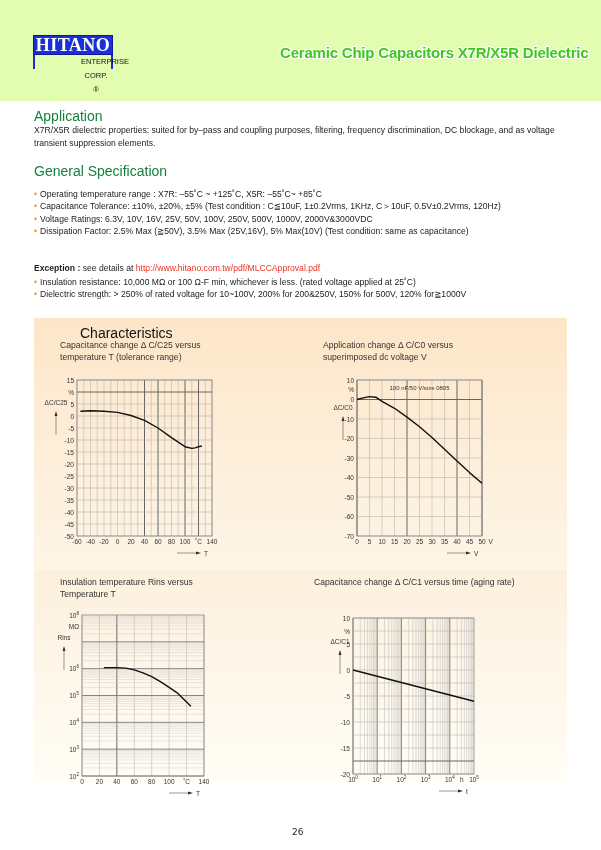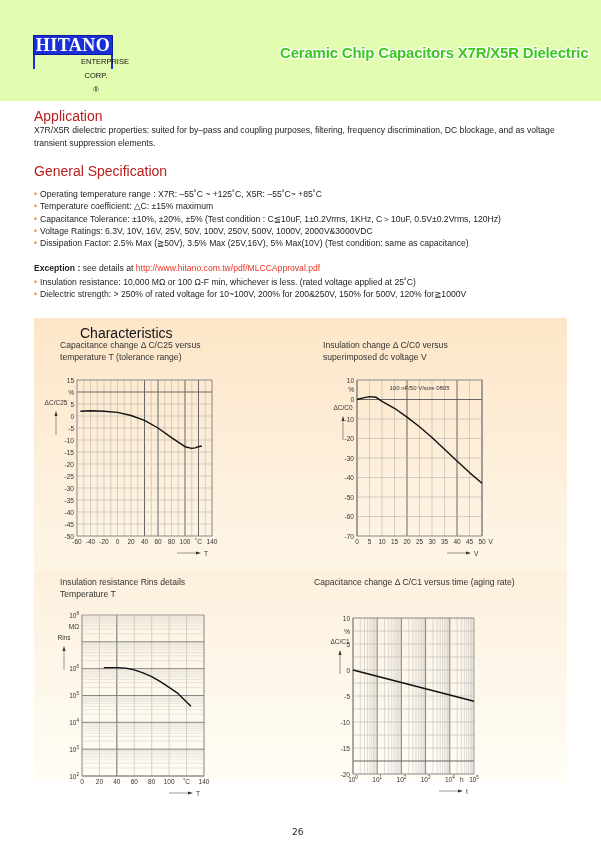--- a/index.html
+++ b/index.html
@@ -6,21 +6,21 @@
   body { width:601px; height:850px; background:#ffffff; position:relative; overflow:hidden;
          font-family:"Liberation Sans", sans-serif; color:#222; }
   .header { position:absolute; left:0; top:0; width:601px; height:101px; background:#e2fcb0; }
   .logo { position:absolute; left:33px; top:35px; width:80px; height:34px; }
   .logo-top { position:absolute; left:0; top:0; width:80px; height:20px; background:#1a2fd6; border:1px solid #0b1a9c;
               color:#fff; font-family:"Liberation Serif", serif; font-weight:bold; font-size:18px; line-height:19px; text-align:center; letter-spacing:0.5px; }
   .logo-bottom { position:absolute; left:0; top:20px; width:80px; height:14px; border-left:2px solid #1a2fd6; border-right:2px solid #1a2fd6;
                  font-size:7.5px; line-height:14px; color:#111; text-align:center;padding-left:46px; }
   .header-title { position:absolute; left:258px; top:44px; font-size:15px; font-weight:bold; color:#3ec81e;
                   text-shadow: 0 0 1px #fff, 1px 1px 0 #fff, -1px -1px 0 #fff, 1px -1px 0 #fff, -1px 1px 0 #fff; letter-spacing:-0.2px;padding-left:22px; }
-  .sec-title { position:absolute; left:34px; font-size:14px; color:#b91c1c; }
+  .sec-title { position:absolute; left:34px; font-size:14px; color:#15803d; }
   .para { position:absolute; left:34px; font-size:8.6px; line-height:13px; color:#222; width:530px; }
   .bullets { position:absolute; left:34px; font-size:8.6px; line-height:12.3px; color:#222; list-style:none; width:540px; }
   .bullets li { white-space:nowrap; }
   .bullets li::before { content:"•"; color:#f08a30; margin-right:3px; }
   .exception { position:absolute; left:34px; top:263px; font-size:8.6px; color:#222; }
   .exception .link { color:#ee3322; }
   .exception b { font-weight:bold; }
   .char-panel { position:absolute; left:34px; top:318px; width:533px; height:298px;
                 background:linear-gradient(to bottom, #fde6c8 0%, #fdf0dd 55%, #fef8ea 100%); }
   .char-panel2 { position:absolute; left:34px; top:570px; width:533px; height:212px;
@@ -40,21 +40,20 @@
   </div>
   <div class="header-title">Ceramic Chip Capacitors X7R/X5R Dielectric</div>
 </div>
 
 <div class="sec-title" style="top:108px;">Application</div>
 <div class="para" style="top:124px;">X7R/X5R dielectric properties: suited for by–pass and coupling purposes, filtering, frequency discrimination, DC blockage, and as voltage transient suppression elements.</div>
 
 <div class="sec-title" style="top:163px;">General Specification</div>
 <ul class="bullets" style="top:180px;margin-top:8px;">
   <li>Operating temperature range : X7R: –55˚C ~ +125˚C,  X5R: –55˚C~ +85˚C</li>
-  <li>Temperature coefficient: △C: ±15% maximum</li>
   <li>Capacitance Tolerance: ±10%, ±20%, ±5% (Test condition : C≦10uF, 1±0.2Vrms, 1KHz, C＞10uF, 0.5V±0.2Vrms, 120Hz)</li>
   <li>Voltage Ratings: 6.3V, 10V, 16V, 25V, 50V, 100V, 250V, 500V, 1000V, 2000V&amp;3000VDC</li>
   <li>Dissipation Factor: 2.5% Max (≧50V), 3.5% Max (25V,16V), 5% Max(10V) (Test condition: same as capacitance)</li>
 </ul>
 
 <div class="exception">
   <b>Exception :</b><span> see details at </span><span class="link">http://www.hitano.com.tw/pdf/MLCCApproval.pdf</span>
 </div>
 <ul class="bullets" style="top:276px;">
   <li>Insulation resistance: 10,000 MΩ  or 100  Ω-F min, whichever is less. (rated voltage applied at 25˚C)</li>
@@ -63,25 +62,25 @@
 
 <div class="char-panel"></div>
 <div class="char-panel2"></div>
 <div class="char-title">Characteristics</div>
 
 <div class="chart-cap" style="left:60px;top:340px;">
   <div>Capacitance change Δ C/C25 versus</div>
   <div>temperature T (tolerance range)</div>
 </div>
 <div class="chart-cap" style="left:323px;top:340px;">
-  <div>Insulation change Δ C/C0 versus</div>
+  <div>Application change Δ C/C0 versus</div>
   <div>superimposed dc voltage V</div>
 </div>
 <div class="chart-cap" style="left:60px;top:577px;">
-  <div>Insulation resistance Rins details</div>
+  <div>Insulation temperature Rins versus</div>
   <div>Temperature T</div>
 </div>
 <div class="chart-cap" style="left:314px;top:577px;">
   <div>Capacitance change Δ C/C1 versus time (aging rate)</div>
 </div>
 
 <svg id="chart1" style="position:absolute;left:40px;top:370px;" width="200" height="200">
     <line x1="37" y1="10" x2="37" y2="166" stroke="#aaa" stroke-width="0.5"></line>
     <line x1="43.75" y1="10" x2="43.75" y2="166" stroke="#aaa" stroke-width="0.5"></line>
     <line x1="50.5" y1="10" x2="50.5" y2="166" stroke="#aaa" stroke-width="0.5"></line>

